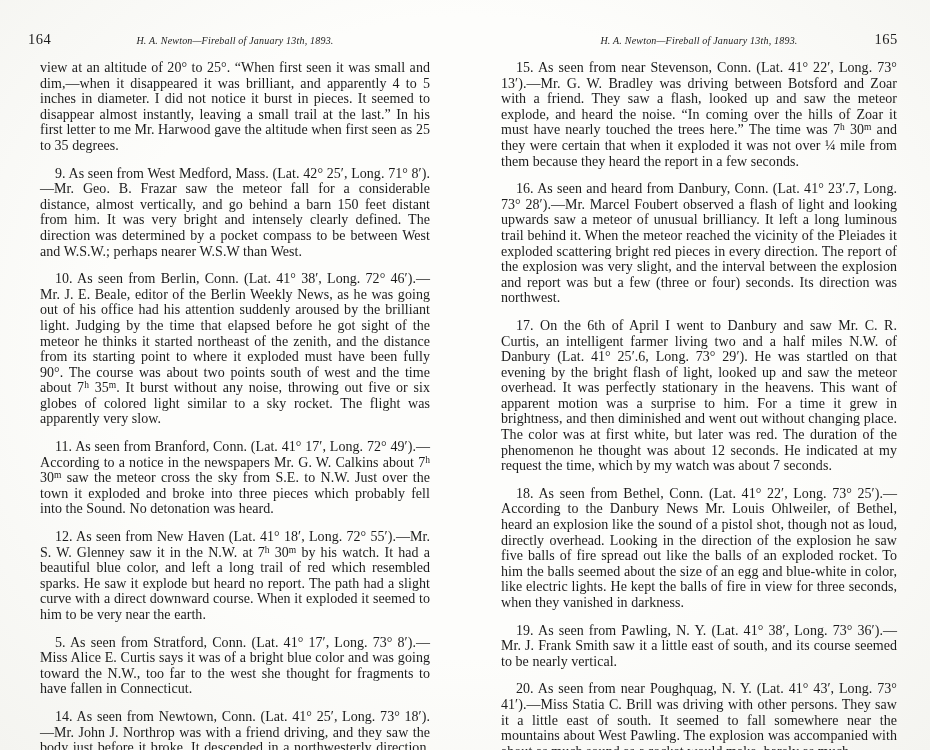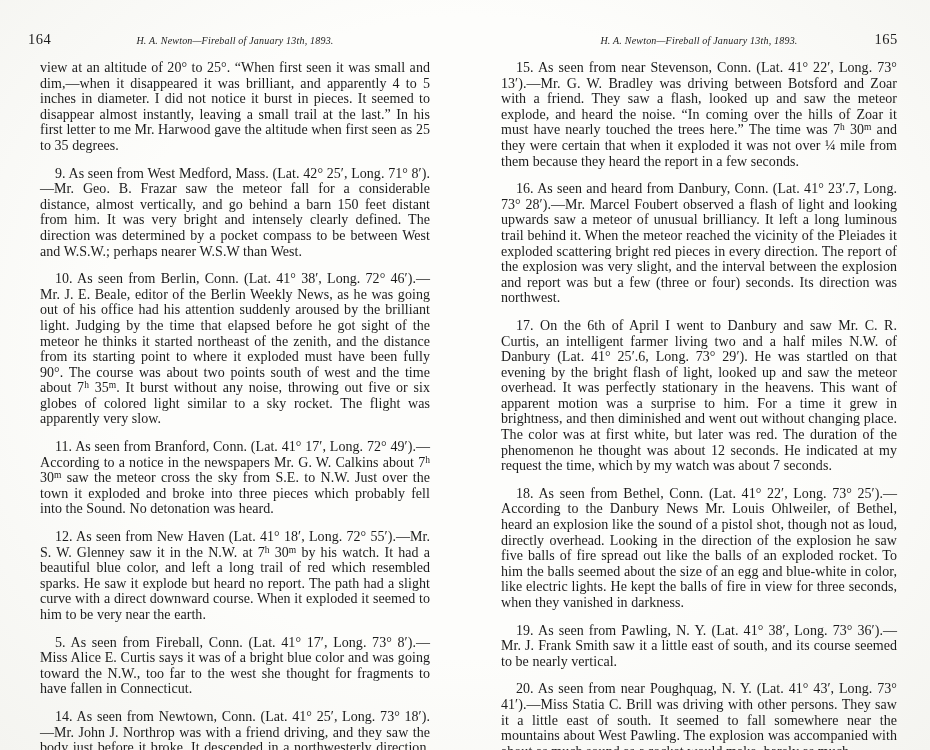--- a/index.html
+++ b/index.html
@@ -48,21 +48,21 @@
       <span class="folio folio-left">164</span>
       <span class="running-title">H. A. Newton—Fireball of January 13th, 1893.</span>
       <span class="folio folio-right"></span>
     </div>
     <div class="body-text">
         <p class="para"><span>view at an altitude of 20° to 25°.  “When first seen it was small and dim,—when it disappeared it was brilliant, and apparently 4 to 5 inches in diameter.  I did not notice it burst in pieces.  It seemed to disappear almost instantly, leaving a small trail at the last.”  In his first letter to me Mr. Harwood gave the altitude when first seen as 25 to 35 degrees.</span></p>
         <p class="para indent"><span>9. </span><span class="it">As seen from West Medford, Mass.</span><span> (Lat. 42° 25′, Long. 71° 8′).—Mr. Geo. B. Frazar saw the meteor fall for a considerable distance, almost vertically, and go behind a barn 150 feet distant from him.  It was very bright and intensely clearly defined.  The direction was determined by a pocket compass to be between West and W.S.W.; perhaps nearer W.S.W than West.</span></p>
         <p class="para indent"><span>10. </span><span class="it">As seen from Berlin, Conn.</span><span> (Lat. 41° 38′, Long. 72° 46′).—Mr. J. E. Beale, editor of the Berlin Weekly News, as he was going out of his office had his attention suddenly aroused by the brilliant light.  Judging by the time that elapsed before he got sight of the meteor he thinks it started northeast of the zenith, and the distance from its starting point to where it exploded must have been fully 90°.  The course was about two points south of west and the time about 7</span><span class="sup">h</span><span> 35</span><span class="sup">m</span><span>.  It burst without any noise, throwing out five or six globes of colored light similar to a sky rocket.  The flight was apparently very slow.</span></p>
         <p class="para indent"><span>11. </span><span class="it">As seen from Branford, Conn.</span><span> (Lat. 41° 17′, Long. 72° 49′).—According to a notice in the newspapers Mr. G. W. Calkins about 7</span><span class="sup">h</span><span> 30</span><span class="sup">m</span><span> saw the meteor cross the sky from S.E. to N.W.  Just over the town it exploded and broke into three pieces which probably fell into the Sound.  No detonation was heard.</span></p>
         <p class="para indent"><span>12. </span><span class="it">As seen from New Haven</span><span> (Lat. 41° 18′, Long. 72° 55′).—Mr. S. W. Glenney saw it in the N.W. at 7</span><span class="sup">h</span><span> 30</span><span class="sup">m</span><span> by his watch.  It had a beautiful blue color, and left a long trail of red which resembled sparks.  He saw it explode but heard no report.  The path had a slight curve with a direct downward course.  When it exploded it seemed to him to be very near the earth.</span></p>
-        <p class="para indent"><span>5. </span><span class="it">As seen from Fireball, Conn.</span><span> (Lat. 41° 17′, Long. 73° 8′).—Miss Alice E. Curtis says it was of a bright blue color and was going toward the N.W., too far to the west she thought for fragments to have fallen in Connecticut.</span></p>
+        <p class="para indent"><span>5. </span><span class="it">As seen from Stratford, Conn.</span><span> (Lat. 41° 17′, Long. 73° 8′).—Miss Alice E. Curtis says it was of a bright blue color and was going toward the N.W., too far to the west she thought for fragments to have fallen in Connecticut.</span></p>
         <p class="para indent"><span>14. </span><span class="it">As seen from Newtown, Conn.</span><span> (Lat. 41° 25′, Long. 73° 18′).—Mr. John J. Northrop was with a friend driving, and they saw the body just before it broke.  It descended in a northwesterly direction, more westerly than north, that is, in the direction of Poughkeepsie, or the Catskill Mountains.  They thought that it fell beyond the borders of Connecticut.</span></p>
       </div>
   </div>
 
   <div class="page page-right">
     <div class="page-header">
       <span class="folio folio-left"></span>
       <span class="running-title">H. A. Newton—Fireball of January 13th, 1893.</span>
       <span class="folio folio-right">165</span>
     </div>

